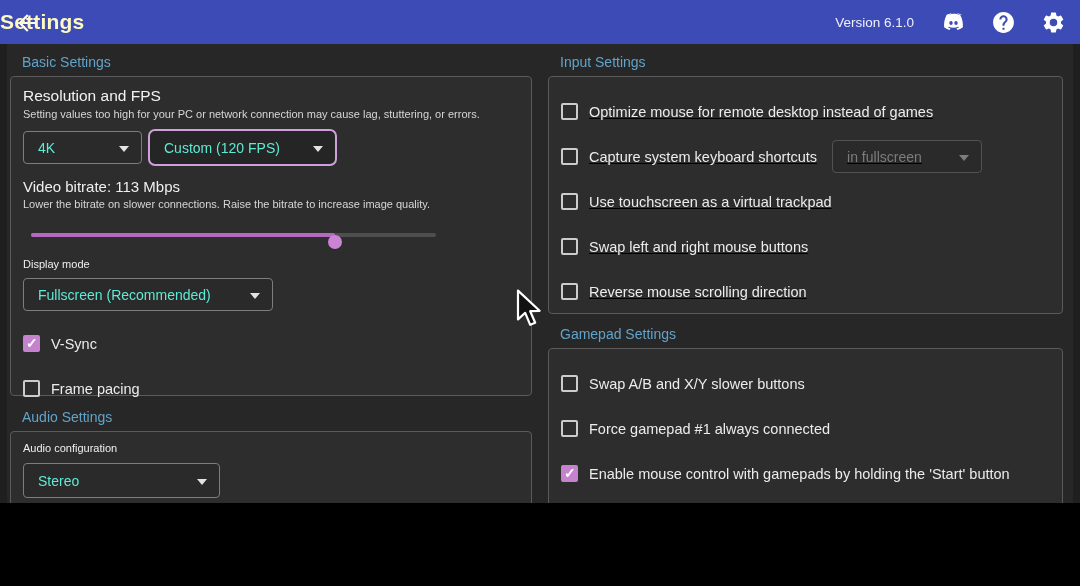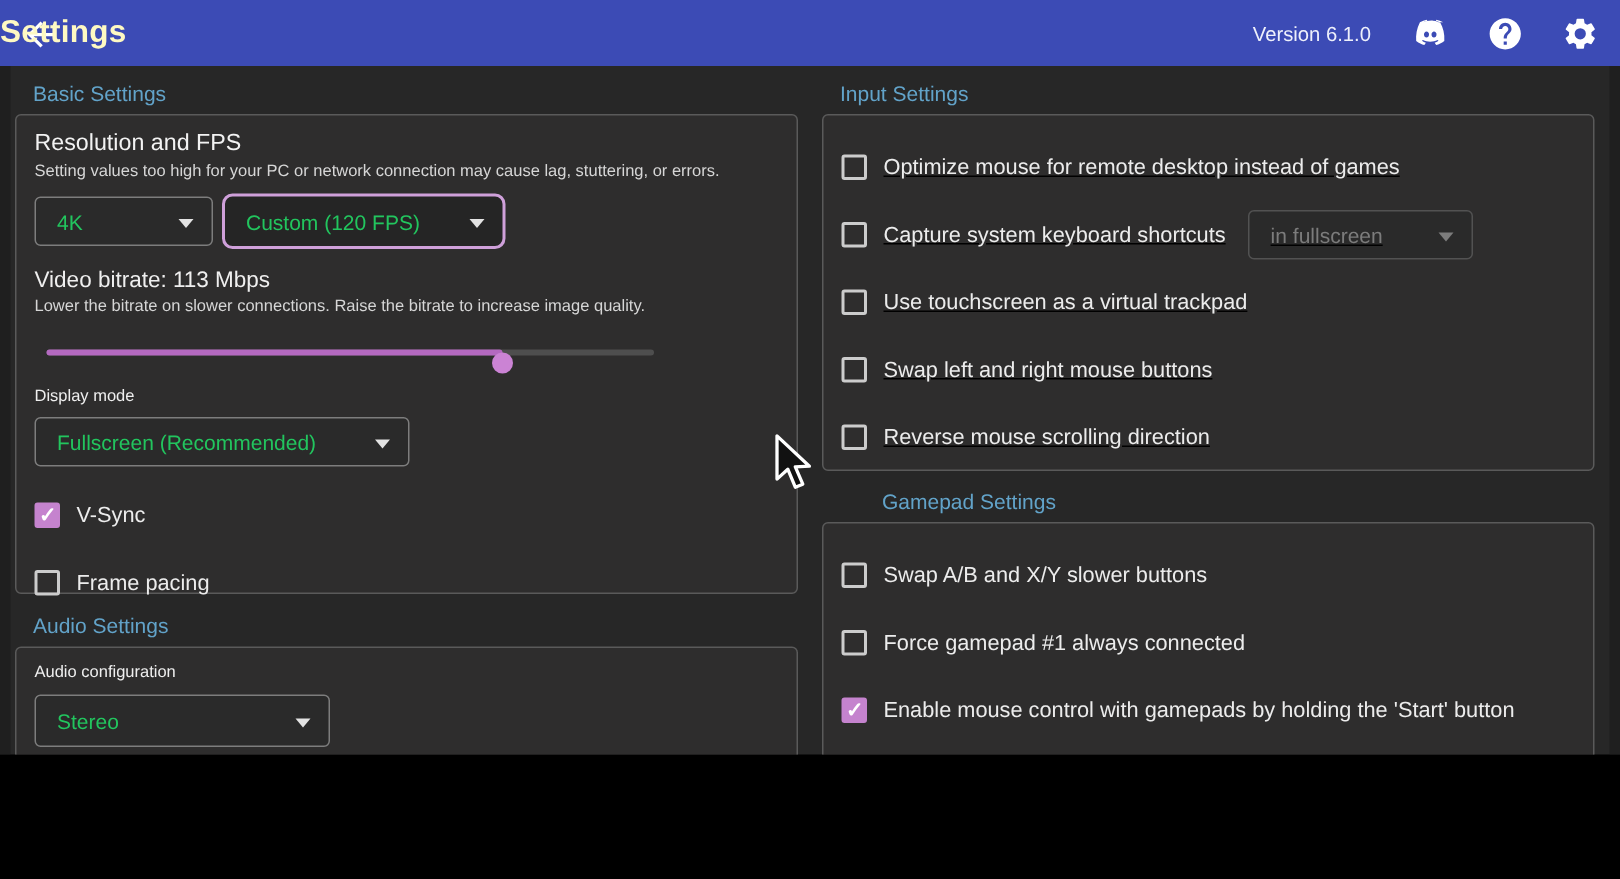--- a/index.html
+++ b/index.html
@@ -50,21 +50,21 @@
   }
 
   .grp-title { font-size:15.5px; color:#f2f2f2; margin-top:2px; }
   .grp-desc { font-size:11px; color:#d6d6d6; margin-top:3px; }
 
   
   .dropdown {
     position:relative; height:33px; background:#2a2a2a;
     border:1px solid #7d7d7d; border-radius:4px;
     display:flex; align-items:center; padding:0 30px 0 14px;
-    font-size:14px; color:#22c55e; cursor:pointer;
+    font-size:14px; color:#5eead4; cursor:pointer;
   }
   .dropdown .dd-arrow {
     position:absolute; right:12px; top:50%; margin-top:-2px;
     width:0; height:0; border-left:5px solid transparent;
     border-right:5px solid transparent; border-top:6px solid #e3e3e3;
   }
   .dropdown.focused {
     border:2px solid #cfa0da; border-radius:7px; height:37px; background:#252525;
   }
   .dropdown.disabled { border-color:#525252; color:#7c7c7c; cursor:default; }
@@ -226,21 +226,21 @@
         <div class="check-row">
           <span class="checkbox"></span>
           <span class="check-label">Swap left and right mouse buttons</span>
         </div>
         <div class="check-row">
           <span class="checkbox"></span>
           <span class="check-label">Reverse mouse scrolling direction</span>
         </div>
       </div>
 
-      <div class="section-label" style="top:282px;margin-left:28px;">Gamepad Settings</div>
+      <div class="section-label" style="top:282px;">Gamepad Settings</div>
 
       <div class="groupbox clip" style="top:304px; height:210px; padding-top:12px;">
         <div class="check-row">
           <span class="checkbox"></span>
           <span class="check-label">Swap A/B and X/Y slower buttons</span>
         </div>
         <div class="check-row">
           <span class="checkbox"></span>
           <span class="check-label">Force gamepad #1 always connected</span>
         </div>

